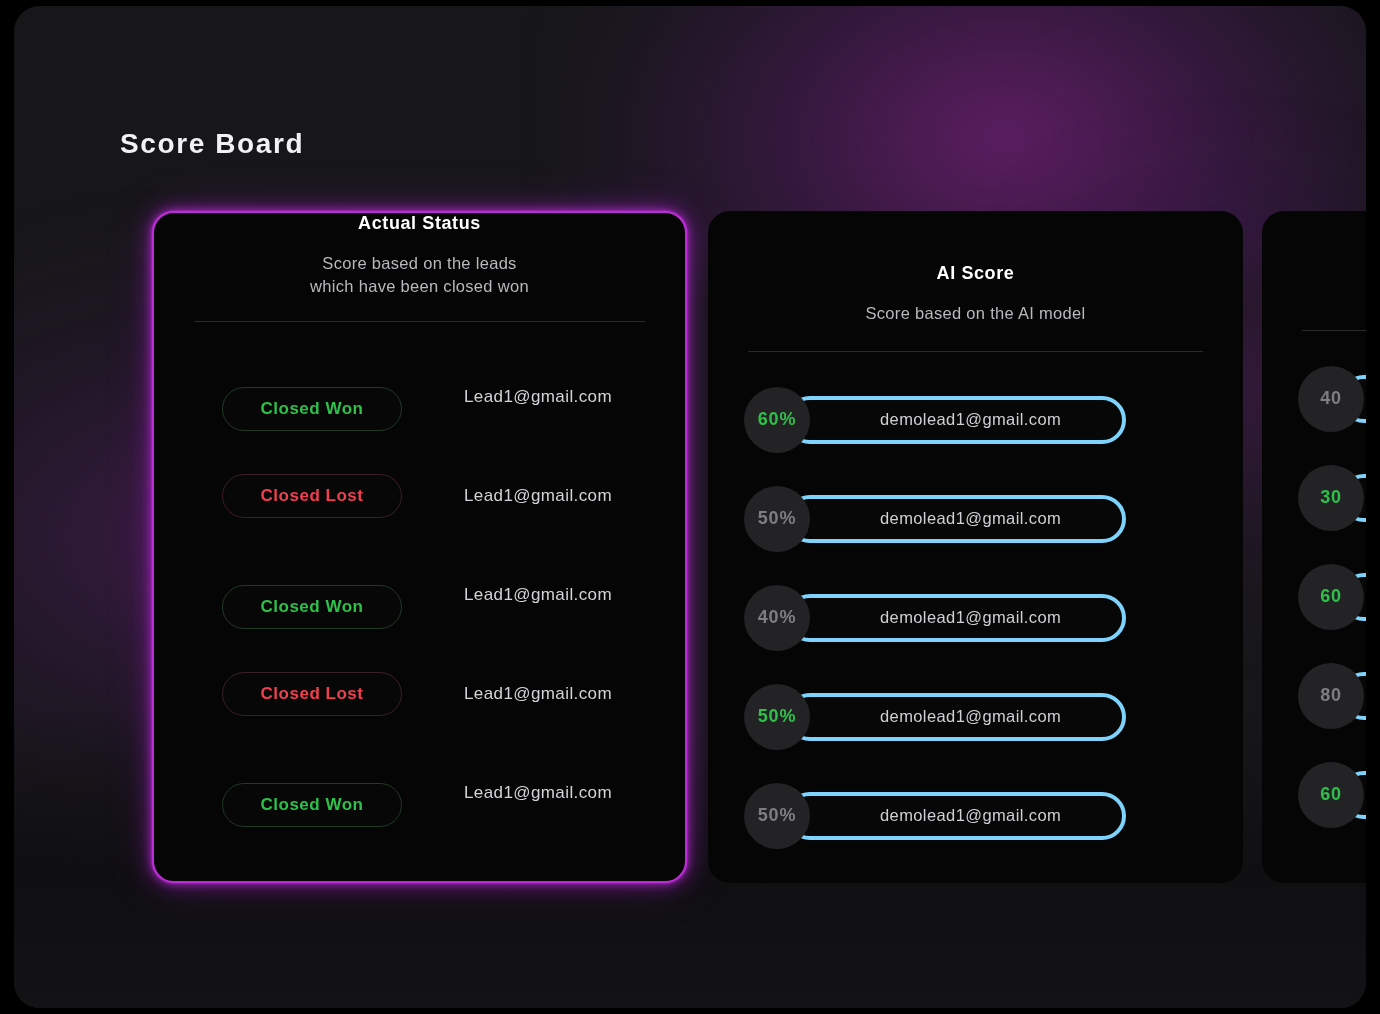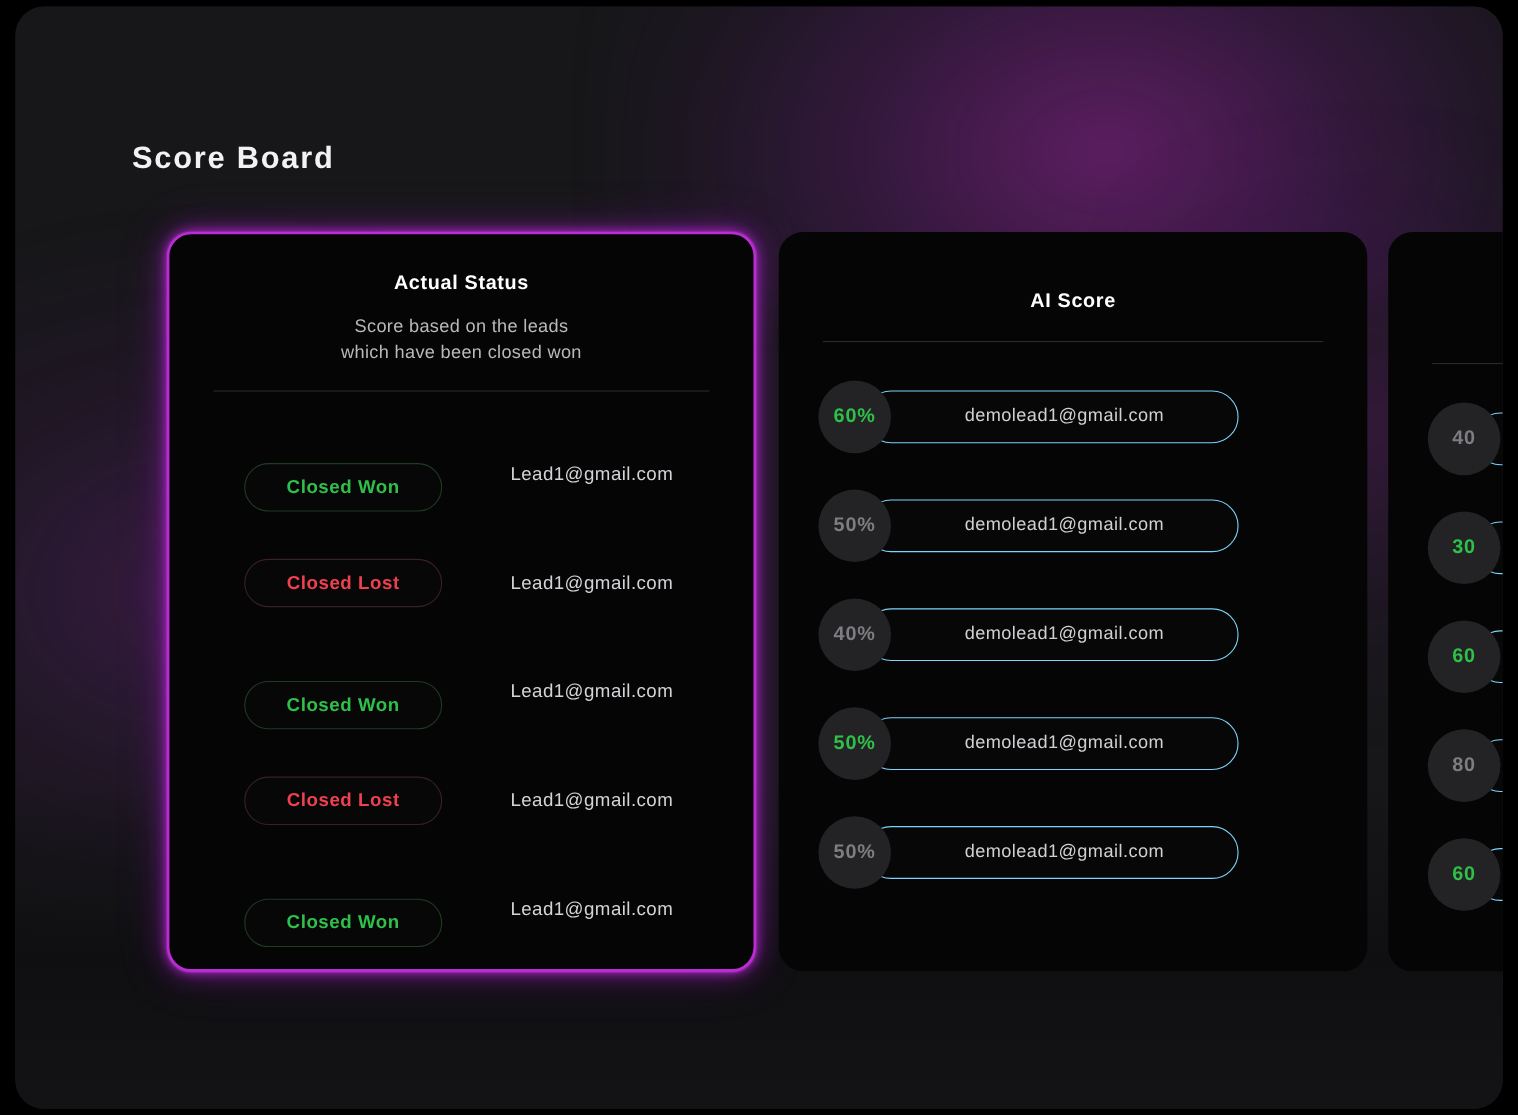--- a/index.html
+++ b/index.html
@@ -93,21 +93,20 @@
     box-shadow:
        0 0 2px  rgba(210,60,235,0.95),
        0 0 10px rgba(190,45,220,0.80),
        0 0 22px rgba(170,35,205,0.52),
        0 0 44px rgba(150,30,190,0.30);
   }
   .card.second{ left:568px; }
   .card.third { left:1122px; width:535px; }
 
   .card-head{
-    padding-top:34px;
     text-align:center;
   }
   .card.second .card-head, .card.third .card-head{ padding-top:52px; }
 
   .card-title{
     font-size:18px;
     font-weight:700;
     letter-spacing:0.6px;
     color:#ffffff;
   }
@@ -165,21 +164,21 @@
     height:99px;
     display:flex;
     align-items:center;
   }
   .score-bar{
     position:absolute;
     left:78px;
     width:340px;
     height:48px;
     border-radius:24px;
-    border:1px solid #7dd3fc;
+    border:4px solid #7dd3fc;
     background:#070707;
     display:flex;
     align-items:center;
   }
   .score-bar .score-email{
     margin-left:90px;
     font-size:16.5px;
     letter-spacing:0.4px;
     color:#d0d0d4;
     white-space:nowrap;
@@ -249,20 +248,21 @@
           <div class="status-pill won">Closed Won</div>
           <div class="status-email">Lead1@gmail.com</div>
         </div>
 
       </div>
     </div>
 
     <div class="card second">
       <div class="card-head">
         <div class="card-title">AI Score</div>
+        <div class="card-sub">Score based on the AI model</div>
       </div>
       <div class="card-divider"></div>
       <div class="score-rows">
 
         <div class="score-row">
           <div class="score-bar">
             <span class="score-email">demolead1@gmail.com</span>
           </div>
           <div class="score-circle hi">60%</div>
         </div>

